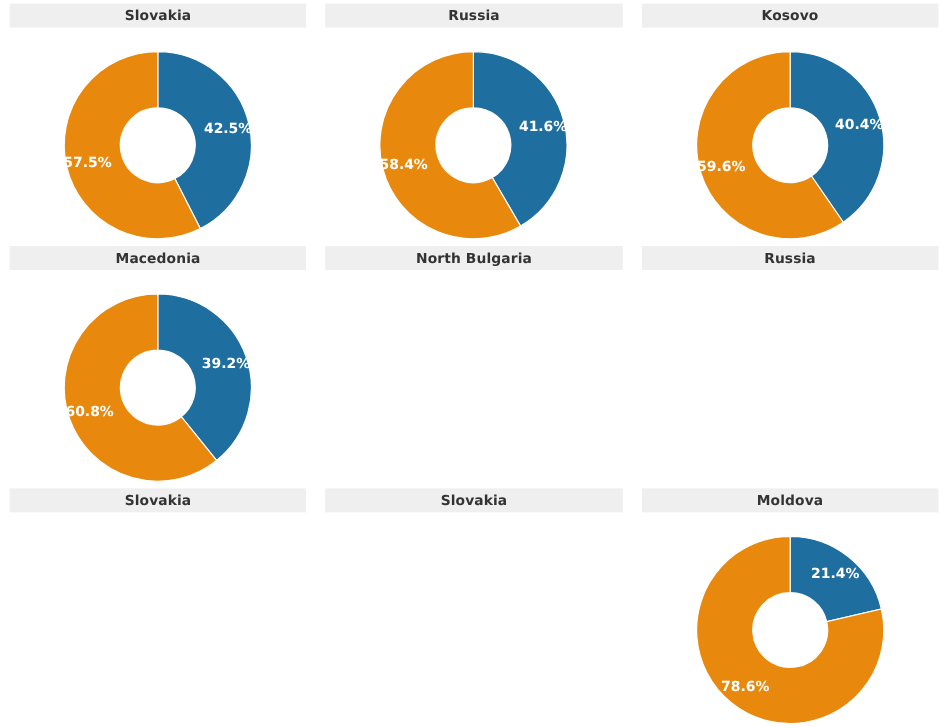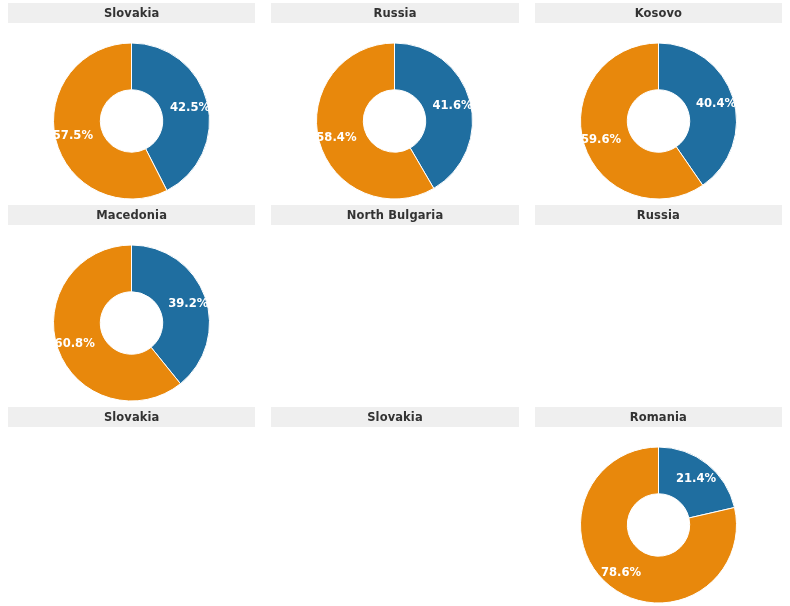--- a/index.html
+++ b/index.html
@@ -117,21 +117,21 @@
     <div class="panel">
       <div class="panel-title">Russia</div>
     </div>
     <div class="panel">
       <div class="panel-title">Slovakia</div>
     </div>
     <div class="panel">
       <div class="panel-title">Slovakia</div>
     </div>
     <div class="panel">
-      <div class="panel-title">Romania</div>
+      <div class="panel-title">Moldova</div>
       <div class="donut-wrap">
         <svg class="donut-svg" width="263" height="179" viewBox="0 0 263 179">
           <path d="M 131.5 4 A 78 78 0 0 1 207.513096077353 64.50688064594826 L 161.9052384309412 75.0027522583793 A 31.200000000000003 31.200000000000003 0 0 0 131.5 50.8 Z" fill="#1f6ea0" stroke="#ffffff" stroke-width="1"></path>
           <path d="M 207.513096077353 64.50688064594826 A 78 78 0 1 1 131.49999999999997 4 L 131.5 50.8 A 31.200000000000003 31.200000000000003 0 1 0 161.9052384309412 75.0027522583793 Z" fill="#e8880c" stroke="#ffffff" stroke-width="1"></path>
           <text class="slice-label" x="169.0" y="34.9">21.4%</text>
           <text class="slice-label" x="94.0" y="129.1">78.6%</text>
         </svg>
       </div>
     </div>
   </div>

